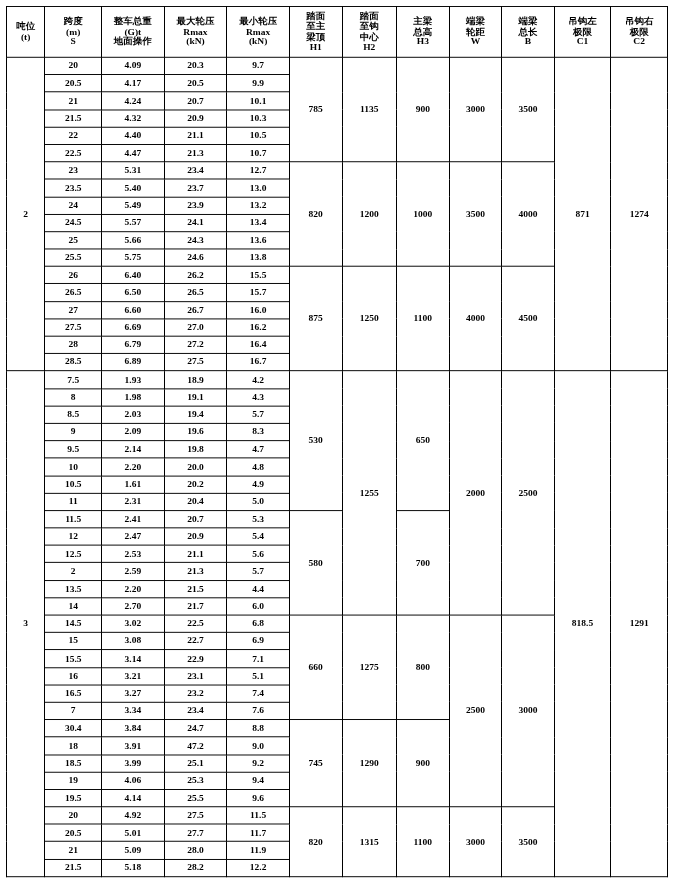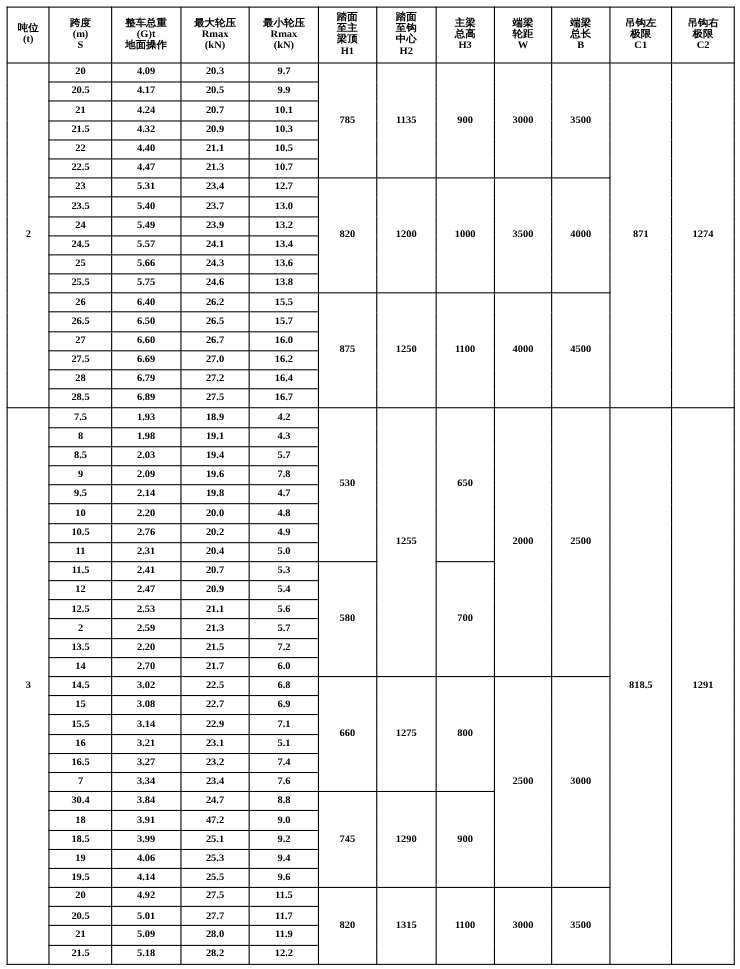--- a/index.html
+++ b/index.html
@@ -305,37 +305,37 @@
         <tr>
           <td class="numcell">8.5</td>
           <td class="numcell">2.03</td>
           <td class="numcell">19.4</td>
           <td class="numcell">5.7</td>
         </tr>
         <tr>
           <td class="numcell">9</td>
           <td class="numcell">2.09</td>
           <td class="numcell">19.6</td>
-          <td class="numcell">7.8</td>
+          <td class="numcell">8.3</td>
         </tr>
         <tr>
           <td class="numcell">9.5</td>
           <td class="numcell">2.14</td>
           <td class="numcell">19.8</td>
           <td class="numcell">4.7</td>
         </tr>
         <tr>
           <td class="numcell">10</td>
           <td class="numcell">2.20</td>
           <td class="numcell">20.0</td>
           <td class="numcell">4.8</td>
         </tr>
         <tr>
           <td class="numcell">10.5</td>
-          <td class="numcell">2.76</td>
+          <td class="numcell">1.61</td>
           <td class="numcell">20.2</td>
           <td class="numcell">4.9</td>
         </tr>
         <tr>
           <td class="numcell">11</td>
           <td class="numcell">2.31</td>
           <td class="numcell">20.4</td>
           <td class="numcell">5.0</td>
         </tr>
         <tr>
@@ -361,21 +361,21 @@
         <tr>
           <td class="numcell">2</td>
           <td class="numcell">2.59</td>
           <td class="numcell">21.3</td>
           <td class="numcell">5.7</td>
         </tr>
         <tr>
           <td class="numcell">13.5</td>
           <td class="numcell">2.20</td>
           <td class="numcell">21.5</td>
-          <td class="numcell">7.2</td>
+          <td class="numcell">4.4</td>
         </tr>
         <tr>
           <td class="numcell">14</td>
           <td class="numcell">2.70</td>
           <td class="numcell">21.7</td>
           <td class="numcell">6.0</td>
         </tr>
         <tr>
           <td class="numcell">14.5</td>
           <td class="numcell">3.02</td>

